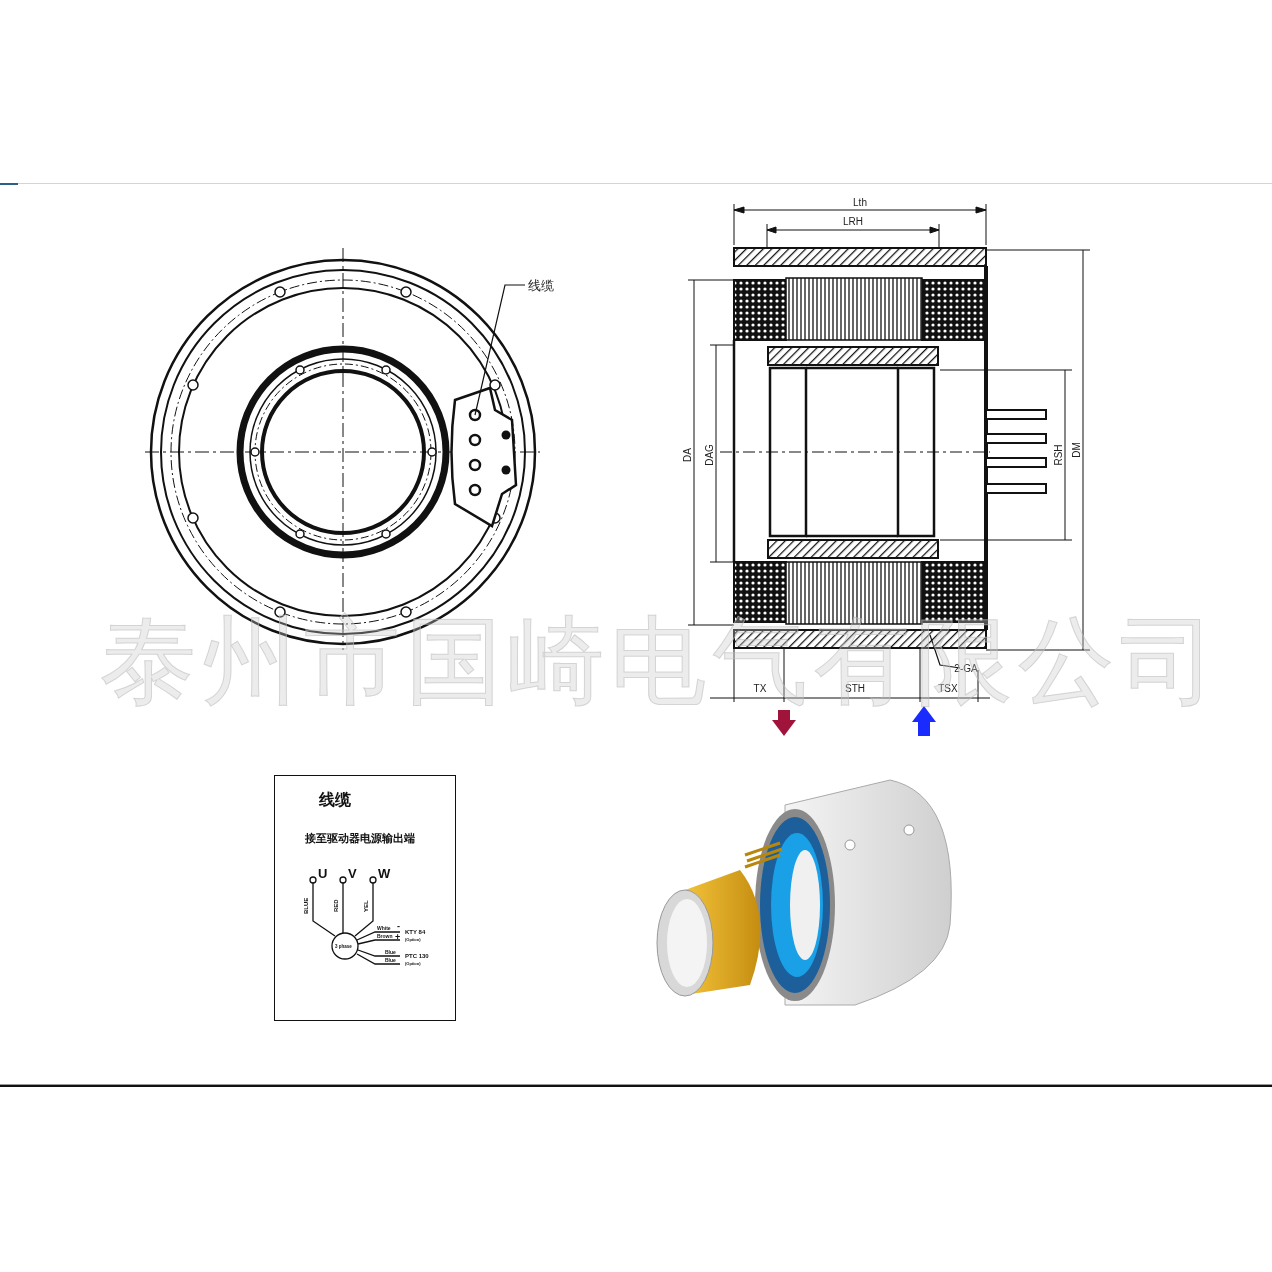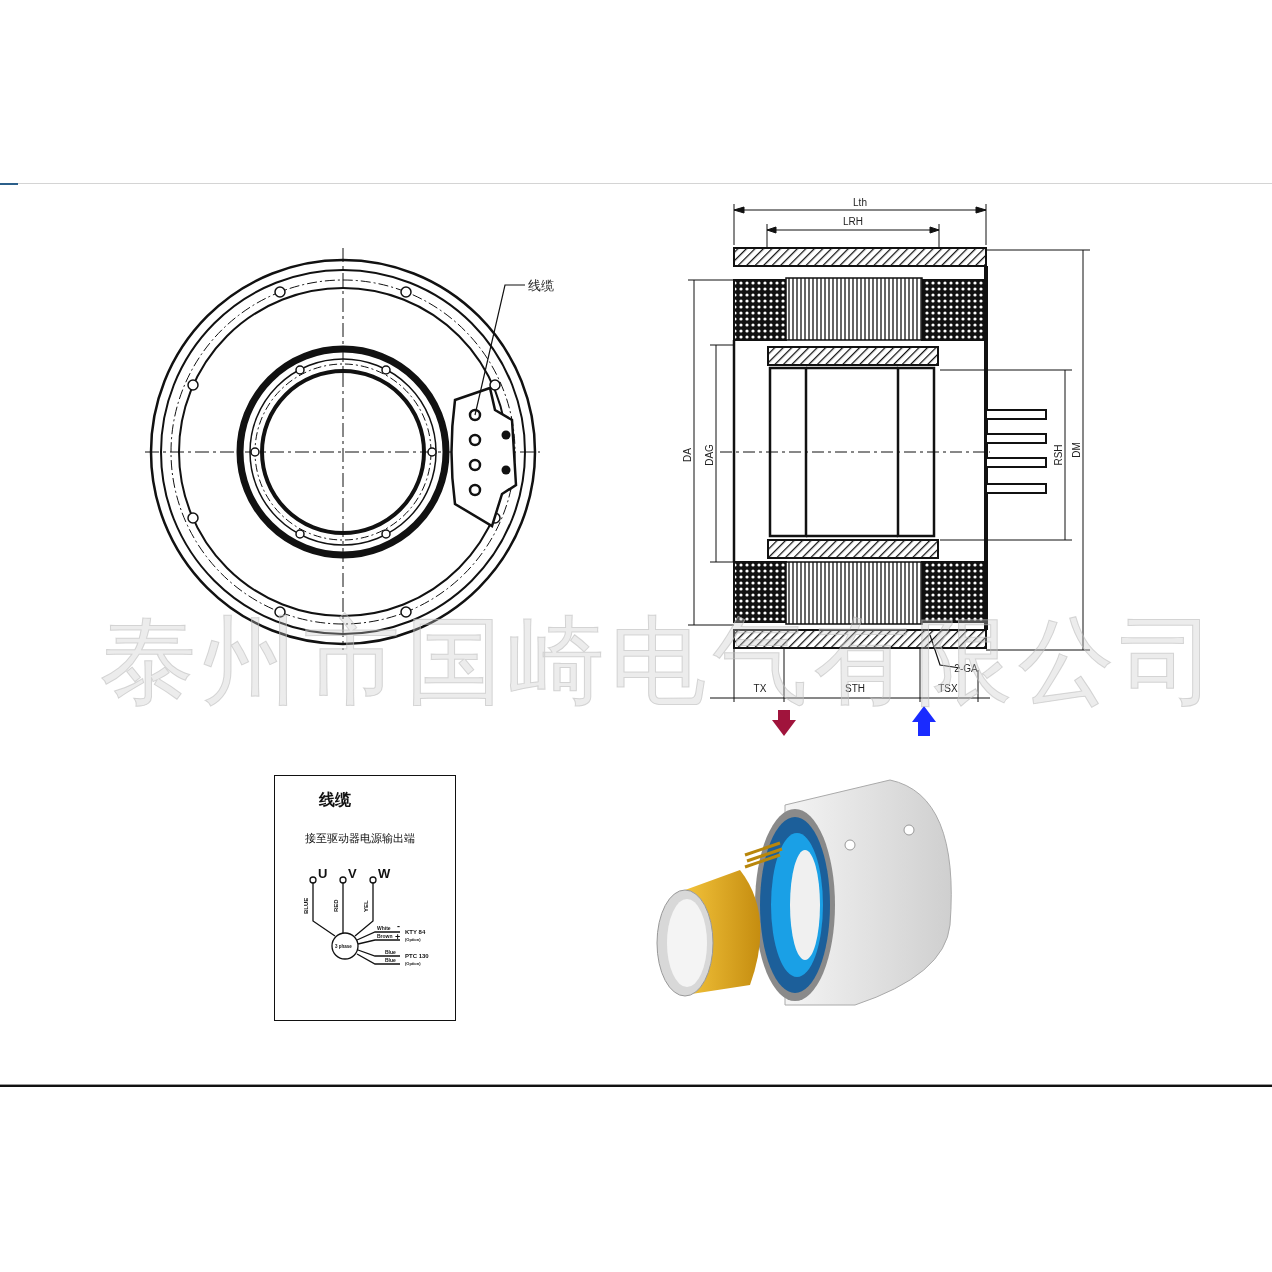--- a/index.html
+++ b/index.html
@@ -7,21 +7,21 @@
          font-family:"Liberation Sans", sans-serif; }
   .top-rule { position:absolute; left:0; top:183px; width:1272px; height:1px; background:#d4d4d4; }
   .top-rule-accent { position:absolute; left:0; top:183px; width:18px; height:2px; background:#2b5f8a; }
   .bottom-rule { position:absolute; left:0; top:1084px; width:1272px; height:2px; background:#111; border-top:1px solid #999; }
   svg text { font-family:"Liberation Sans", sans-serif; }
   .front-view { position:absolute; left:140px; top:240px; width:420px; height:420px; }
   .section-view { position:absolute; left:660px; top:190px; width:440px; height:560px; }
   .wiring-box { position:absolute; left:274px; top:775px; width:182px; height:246px;
                 border:1.5px solid #111; box-sizing:border-box; background:#fff; }
   .wiring-title { position:absolute; left:44px; top:14px; font-size:16px; font-weight:bold; color:#111; }
-  .wiring-sub { position:absolute; left:30px; top:55px; font-size:11px; font-weight:normal; color:#111; white-space:nowrap; }
+  .wiring-sub { position:absolute; left:30px; top:55px; font-size:11px; font-weight:bold; color:#111; white-space:nowrap; }
   .render-3d { position:absolute; left:645px; top:775px; width:320px; height:240px; }
   .watermark { position:absolute; left:100px; top:598px; width:1080px; font-size:96px; letter-spacing:6px;
                color:rgba(200,200,200,0.35); white-space:nowrap; pointer-events:none;
                font-family:"DejaVu Sans", sans-serif; -webkit-text-stroke:1px rgba(190,190,190,0.6); }
   .cable-label { position:absolute; left:528px; top:277px; font-size:13px; color:#222; }
 </style>
 </head>
 <body>
 
 <div class="top-rule"></div>

